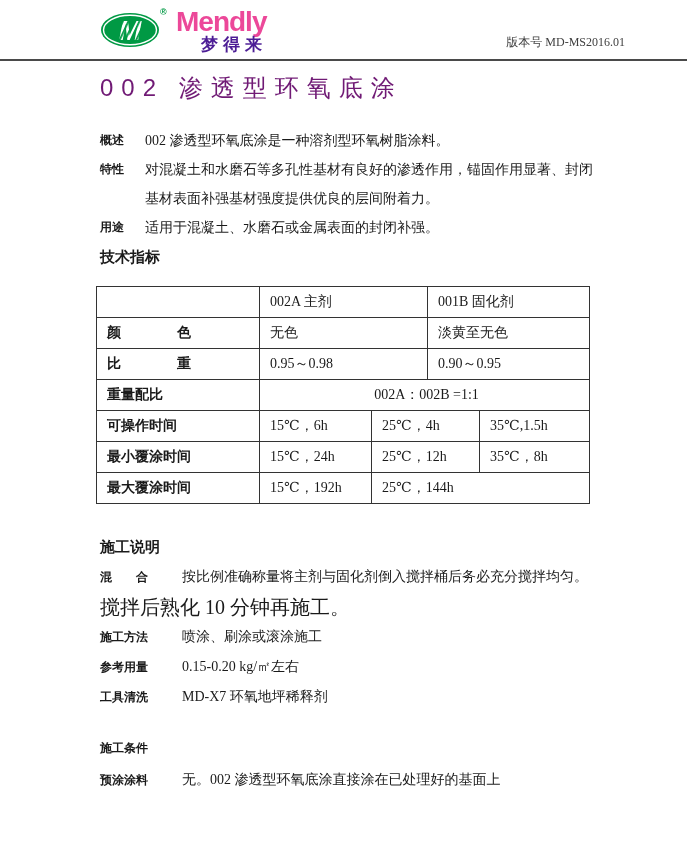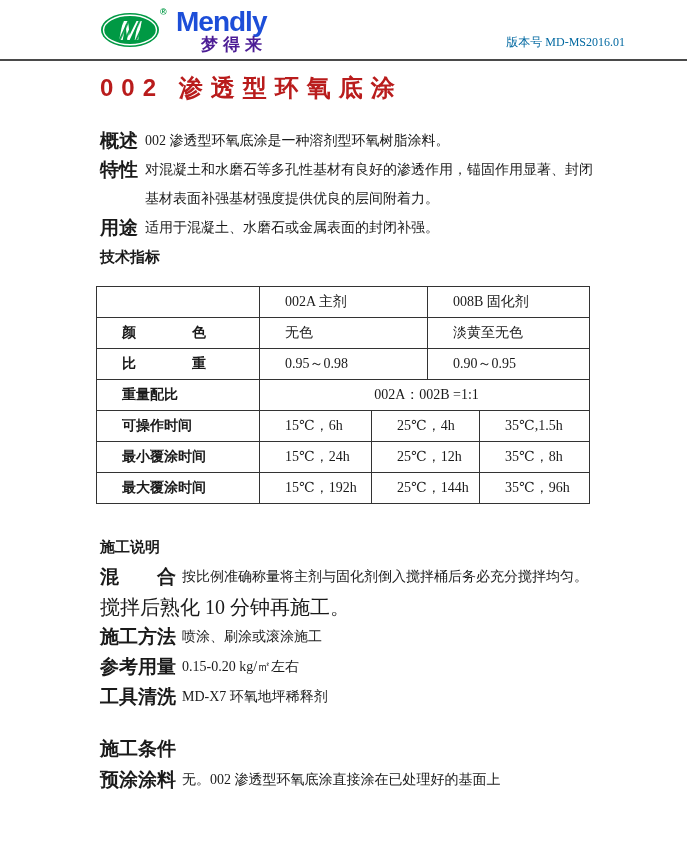--- a/index.html
+++ b/index.html
@@ -13,62 +13,62 @@
   .page-header { position:relative; height:61px; border-bottom:2px solid #4a4a4a; }
   .brand-logo { position:absolute; left:100px; top:9px; display:flex; align-items:flex-start; }
   .logo-mark { position:relative; width:72px; height:40px; }
   .logo-reg {
     position:absolute; left:60px; top:-2px; font-size:9px; font-weight:bold;
     color:#009944; font-family:"Liberation Sans","DejaVu Sans",sans-serif;
   }
   .logo-text { margin-left:4px; }
   .brand-en {
     font-family:"Liberation Sans","DejaVu Sans",sans-serif;
-    font-weight:800; font-size:28px; line-height:26px; letter-spacing:-1px; color:#1d4ed8;
+    font-weight:800; font-size:28px; line-height:26px; letter-spacing:-1px; color:#ec4899;
     white-space:nowrap;
   }
   .brand-zh {
     font-family:"Liberation Sans","DejaVu Sans",sans-serif;
     font-weight:bold; font-size:17px; line-height:19px; letter-spacing:5px; color:#4c1d95;
     margin-left:25px; white-space:nowrap;
   }
   .version-label {
-    position:absolute; top:34px; right:62px; font-size:12px; color:#0369a1; white-space:nowrap;
+    position:absolute; top:34px; right:62px; font-size:12px; color:#404040; white-space:nowrap;
   }
   
   .content { padding:0 62px 0 100px; }
   .page-title {
     margin-top:12px; line-height:30px;
     font-family:"Liberation Sans","DejaVu Sans",sans-serif;
-    font-weight:bold; font-size:24px; letter-spacing:8px; color:#b91c1c; white-space:nowrap;
+    font-weight:normal; font-size:24px; letter-spacing:8px; color:#701a75; white-space:nowrap;
   }
   .row { display:flex; line-height:29px; font-size:14px; white-space:nowrap; }
   .row .lbl {
     font-family:"Liberation Sans","DejaVu Sans",sans-serif;
-    font-weight:bold; font-size:19px; flex:none;
+    font-weight:bold; font-size:12px; flex:none;
   }
   .lbl-2 { width:45px; }
   .lbl-4 { width:82px; }
   .row .body { flex:1; }
   .intro { margin-top:23px; }
   .sec-heading {
     font-family:"Liberation Sans","DejaVu Sans",sans-serif;
     font-weight:bold; font-size:15px; line-height:29px;
   }
   
   .spec-table {
     margin:15px 0 0 -4px; width:494px; border:1px solid #333;
     font-size:14px;
   }
   .trow { display:grid; }
   .trow + .trow { border-top:1px solid #333; }
   .trow-2col  { grid-template-columns:162px 168px auto; }
   .trow-3col  { grid-template-columns:162px 112px 108px auto; }
   .trow-merge { grid-template-columns:162px auto; }
-  .tcell { line-height:29px; height:30px; padding-left:25px; overflow:hidden; white-space:nowrap; }
+  .tcell { line-height:29px; height:30px; padding-left:10px; overflow:hidden; white-space:nowrap; }
   .tcell + .tcell { border-left:1px solid #333; }
   .tcell-label { font-family:"Liberation Sans","DejaVu Sans",sans-serif; font-weight:bold; }
   .tcell-center { text-align:center; padding-left:4px; }
   
   .construction { margin-top:28px; }
   .crow { margin-top:0; }
   .cond-line { line-height:33px; white-space:nowrap;margin-top:20px; }
   .plain-line { line-height:30px; font-size:20px; white-space:nowrap; }
   .c30 { line-height:30px; }
 </style>
@@ -119,21 +119,21 @@
       <span class="lbl lbl-2">用途</span>
       <span class="body">适用于混凝土、水磨石或金属表面的封闭补强。</span>
     </div>
     <div class="sec-heading">技术指标</div>
   </div>
 
   <div class="spec-table">
     <div class="trow trow-2col">
       <div class="tcell tcell-label"></div>
       <div class="tcell">002A 主剂</div>
-      <div class="tcell">008B 固化剂</div>
+      <div class="tcell">001B 固化剂</div>
     </div>
     <div class="trow trow-2col">
       <div class="tcell tcell-label">颜　　　　色</div>
       <div class="tcell">无色</div>
       <div class="tcell">淡黄至无色</div>
     </div>
     <div class="trow trow-2col">
       <div class="tcell tcell-label">比　　　　重</div>
       <div class="tcell">0.95～0.98</div>
       <div class="tcell">0.90～0.95</div>
@@ -151,21 +151,20 @@
     <div class="trow trow-3col">
       <div class="tcell tcell-label">最小覆涂时间</div>
       <div class="tcell">15℃，24h</div>
       <div class="tcell">25℃，12h</div>
       <div class="tcell">35℃，8h</div>
     </div>
     <div class="trow trow-3col">
       <div class="tcell tcell-label">最大覆涂时间</div>
       <div class="tcell">15℃，192h</div>
       <div class="tcell">25℃，144h</div>
-      <div class="tcell">35℃，96h</div>
     </div>
   </div>
 
   <div class="construction">
     <div class="sec-heading c30">施工说明</div>
 
     <div class="row crow c30">
       <span class="lbl lbl-4 c30">混　　合</span>
       <span class="body c30">按比例准确称量将主剂与固化剂倒入搅拌桶后务必充分搅拌均匀。</span>
     </div>

